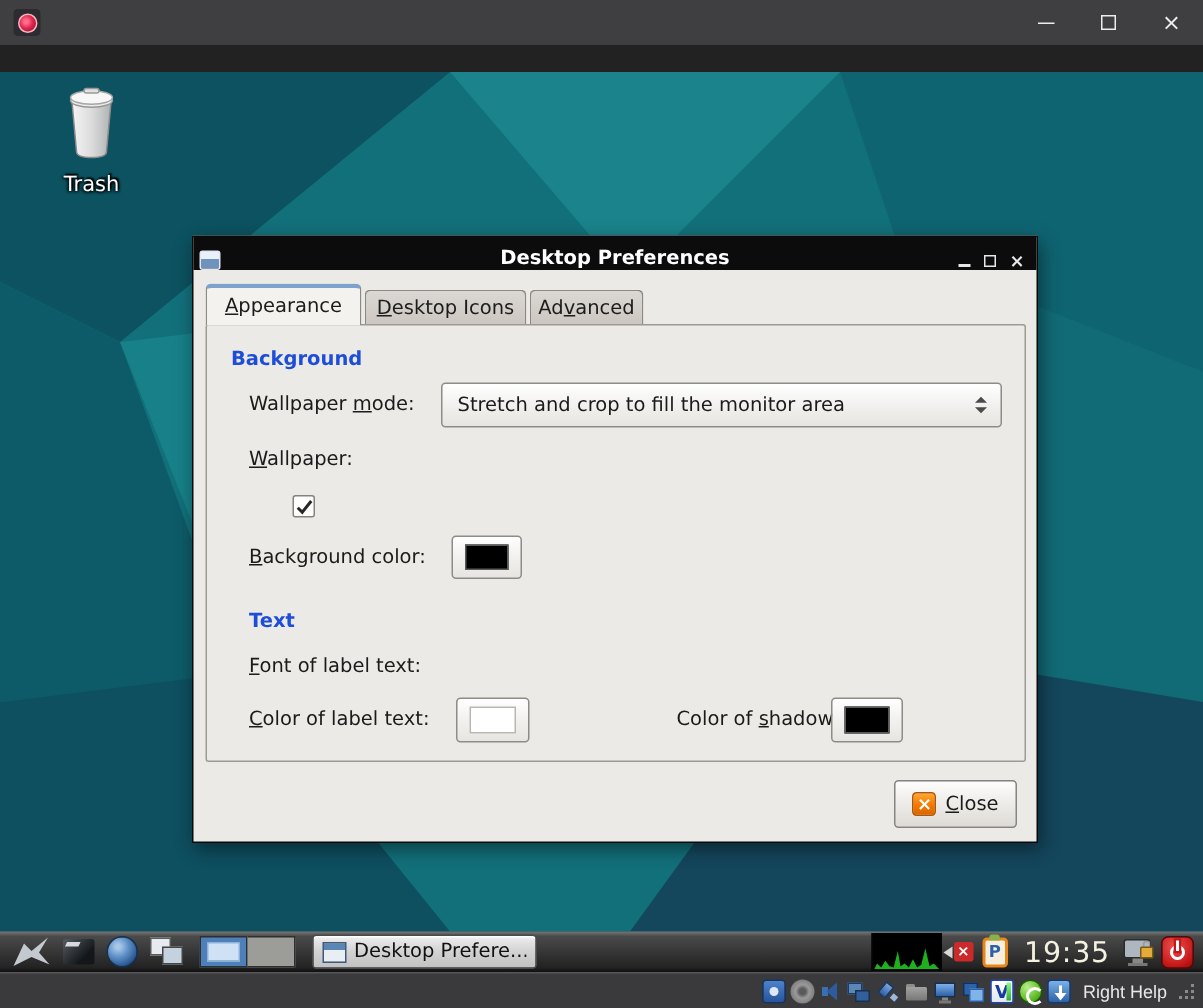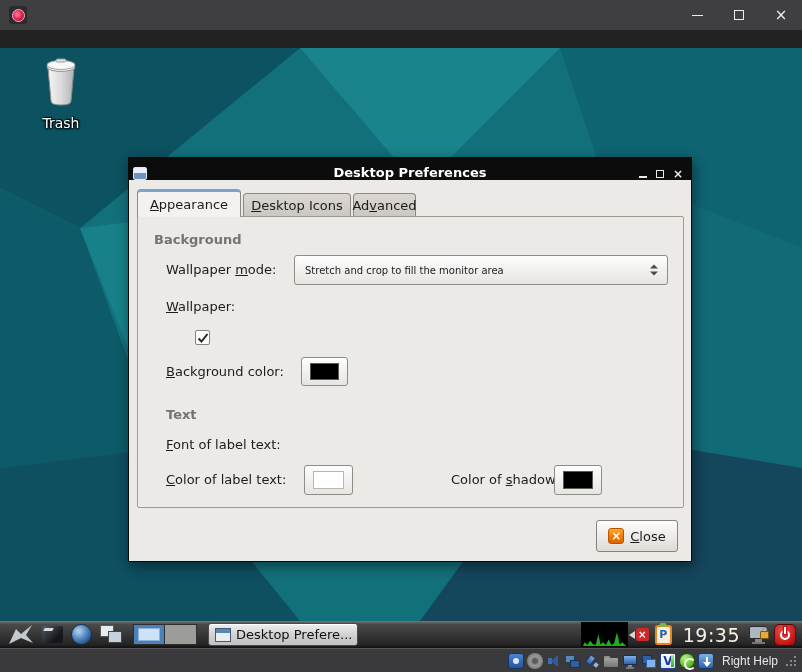--- a/index.html
+++ b/index.html
@@ -75,26 +75,26 @@
     border-top:3px solid #7da3cc;
   }
   .tab.inactive {
     top:35px; height:23px; background:linear-gradient(#dbd7d2,#ccc7c1); z-index:1;
   }
   .tab-frame {
     position:absolute; left:8px; top:58px; width:547px; height:292px;
     border:1px solid #9d9a94; border-radius:2px; z-index:2; background:transparent;
   }
 
-  .dlg-heading { position:absolute; font-size:13px; font-weight:bold; color:#737373; z-index:4; }
+  .dlg-heading { position:absolute; font-size:13px; font-weight:bold; color:#1d4ed8; z-index:4; }
   .dlg-label   { position:absolute; font-size:13px; color:#1b1b1b; z-index:4; white-space:nowrap; }
   .gtk-btn {
     position:absolute; z-index:4; border:1px solid #8f8c88; border-radius:3px;
     background:linear-gradient(#ffffff,#f3f2f0 45%,#e7e5e1);
-    display:flex; align-items:center; font-size:10px; color:#1b1b1b;
+    display:flex; align-items:center; font-size:13px; color:#1b1b1b;
   }
   .combo-arrows { position:absolute; right:9px; top:50%; transform:translateY(-50%); display:flex; flex-direction:column; gap:3px; }
   .arr-up   { width:0; height:0; border-left:4px solid transparent; border-right:4px solid transparent; border-bottom:4px solid #4a4a4a; }
   .arr-down { width:0; height:0; border-left:4px solid transparent; border-right:4px solid transparent; border-top:4px solid #4a4a4a; }
 
   .thumb-icon {
     width:16px; height:12px; margin:0 7px 0 9px; border:1px solid #44617e;
     background:linear-gradient(#c4dcf0 55%, #3a6ea8 55%);
   }
   .chooser-divider { position:absolute; right:30px; top:4px; bottom:4px; border-left:1px solid #c2bfba; }
@@ -278,21 +278,21 @@
       <div class="dlg-title-text">Desktop Preferences</div>
       <div class="dlg-controls">
         <span class="dlg-min"></span>
         <span class="dlg-max"></span>
         <span class="dlg-close">×</span>
       </div>
     </div>
 
     <div class="tab active" style="left:8px; width:104px;"><u>A</u>ppearance</div>
     <div class="tab inactive" style="left:114px; width:108px;"><u>D</u>esktop Icons</div>
-    <div class="tab inactive" style="left:224px; width:63px;">Ad<u>v</u>anced</div>
+    <div class="tab inactive" style="left:224px; width:76px;">Ad<u>v</u>anced</div>
     <div class="tab-frame"></div>
 
     <div class="dlg-heading" style="left:25px; top:74px;">Background</div>
 
     <div class="dlg-label" style="left:37px; top:104px;">Wallpaper <u>m</u>ode:</div>
     <div class="gtk-btn" style="left:165px; top:97px; width:374px; height:30px; padding-left:10px;">
       <span>Stretch and crop to fill the monitor area</span>
       <span class="combo-arrows">
           <i class="arr-up"></i>
           <i class="arr-down"></i>

